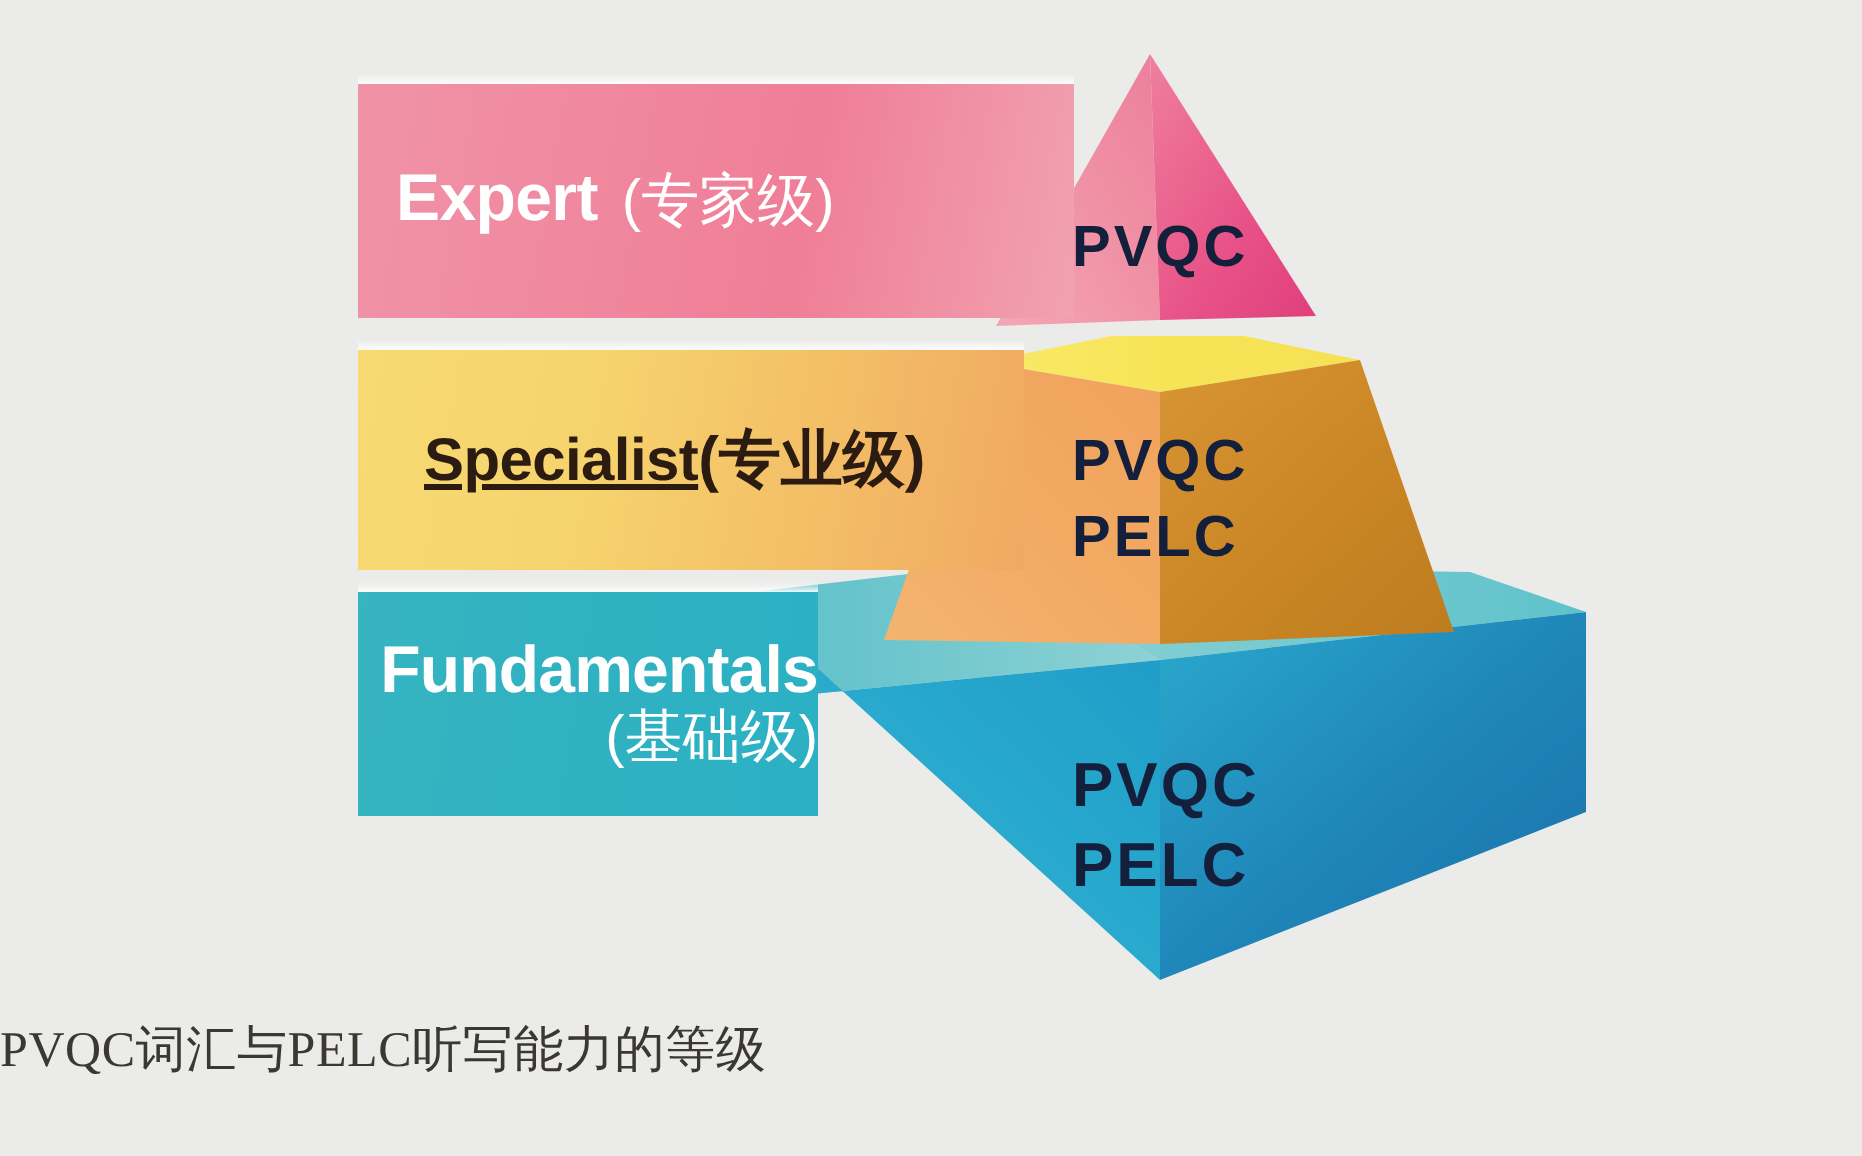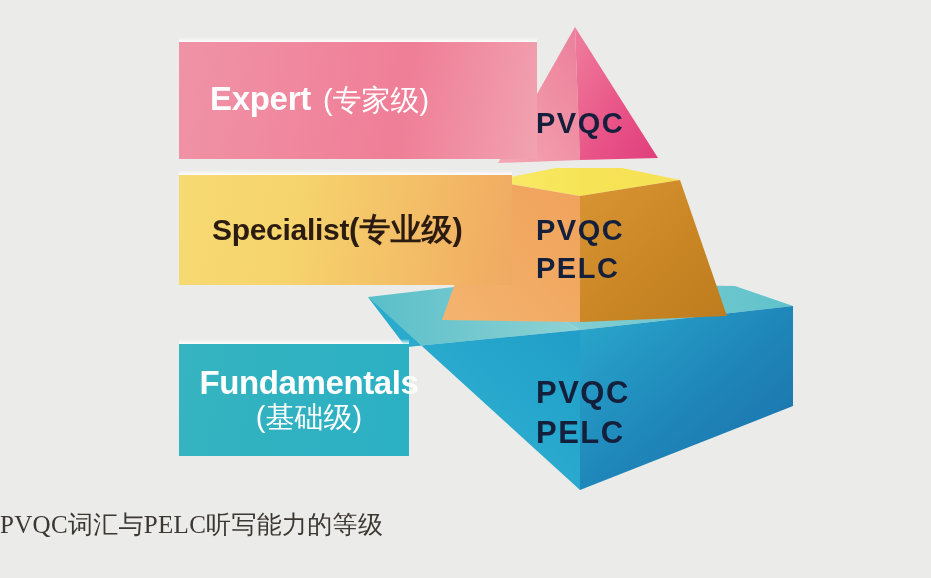--- a/index.html
+++ b/index.html
@@ -35,21 +35,21 @@
     height: 5px;
     pointer-events: none;
   }
 
   #banner-expert {
     left: 179px;
     top: 42px;
     width: 358px;
     height: 117px;
     background: linear-gradient(100deg, #f093a7 0%, #f0899f 30%, #ef7e97 62%, #f1a2b0 100%);
-    padding-left: 31px;
+    padding-left: 19px;
   }
   #banner-expert .sheen {
     background: linear-gradient(to bottom, rgba(255,255,255,0.0), rgba(255,255,255,0.85));
   }
 
   #banner-specialist {
     left: 179px;
     top: 175px;
     width: 333px;
     height: 110px;
@@ -61,23 +61,22 @@
   }
 
   #banner-fundamentals {
     left: 179px;
     top: 296px;
     width: 230px;
     height: 112px;
     background: linear-gradient(100deg, #36b4c0 0%, #31b2c1 40%, #2bb0c4 100%);
     padding-left: 30px;
     flex-direction: column;
-    align-items: center;
+    align-items: flex-end;
     justify-content: center;
-    margin-top: 48px;
   }
   #banner-fundamentals .sheen {
     background: linear-gradient(to bottom, rgba(255,255,255,0.0), rgba(255,255,255,0.9));
   }
 
   .label-row {
     display: flex;
     align-items: baseline;
     white-space: nowrap;
     position: relative;
@@ -94,20 +93,21 @@
     font-size: 29px;
     color: #ffffff;
     margin-left: 12px;
   }
 
   .lbl-en-spec {
     font-size: 30px;
     font-weight: bold;
     color: #2b1b10;
     letter-spacing: -0.3px;
+    text-decoration: underline;
   }
   .lbl-cn-spec {
     font-size: 31px;
     font-weight: bold;
     color: #2b1b10;
   }
 
   .lbl-en-fund {
     font-size: 33px;
     font-weight: bold;

